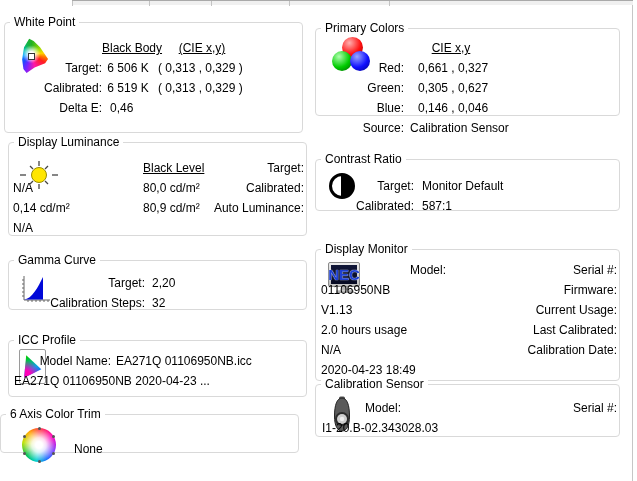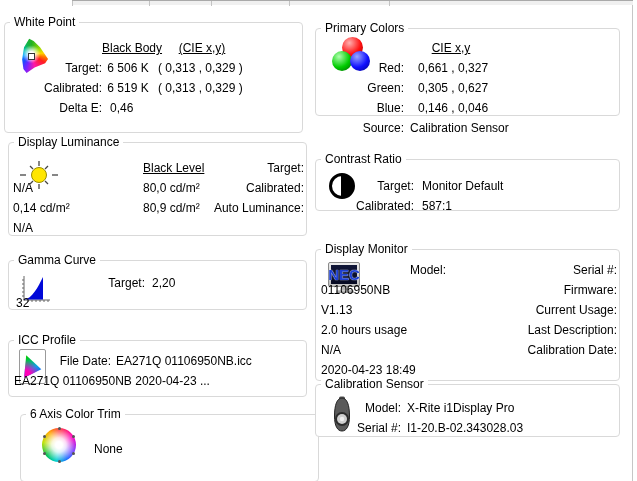--- a/index.html
+++ b/index.html
@@ -185,37 +185,38 @@
           <line x1="21" y1="26" x2="21" y2="28"></line>
         <line x1="25" y1="26" x2="25" y2="28"></line>
           <line x1="29" y1="26" x2="29" y2="28"></line>
       </g>
       <path d="M5,25.5 C13,25 19,13 24,3 L24,25.5 Z" fill="#0008d8"></path>
     </svg>
   </div>
   <div class="grid" id="gamma-grid">
     <span class="lbl">Target:</span>
     <span class="val" style="padding-left:7px">2,20</span>
+    <span class="lbl">Calibration Steps:</span>
     <span class="val" style="padding-left:7px">32</span>
   </div>
 </div>
 
 <div class="gb" style="left:8px;top:340px;width:299px;height:57px">
   <span class="legend">ICC Profile</span>
   <div class="icon icc">
     <div class="icc-tri"></div>
   </div>
   <div class="grid" id="icc-grid">
-    <span class="lbl">File Date:</span>
+    <span class="lbl">Model Name:</span>
     <span class="val" style="padding-left:5px">EA271Q 01106950NB.icc</span>
     <span class="val" style="padding-left:5px">EA271Q 01106950NB 2020-04-23 ...</span>
   </div>
 </div>
 
-<div class="gb" style="left:20px;top:414px;width:299px;height:68px">
+<div class="gb" style="left:0;top:414px;width:299px;height:39px">
   <span class="legend">6 Axis Color Trim</span>
   <div class="icon wheel">
     <span class="dot" style="left:15.5px;top:-1px"></span>
     <span class="dot" style="left:29.8px;top:7.3px"></span>
     <span class="dot" style="left:29.8px;top:23.8px"></span>
     <span class="dot" style="left:15.5px;top:32px"></span>
     <span class="dot" style="left:1.2px;top:23.8px"></span>
     <span class="dot" style="left:1.2px;top:7.3px"></span>
   </div>
   <div class="grid" id="axis-grid">
@@ -269,37 +270,36 @@
     <div class="mon-base"></div>
   </div>
   <div class="grid" id="mon-grid">
     <span class="lbl">Model:</span>
     <span class="lbl">Serial #:</span>
     <span class="val" style="padding-left:5px">01106950NB</span>
     <span class="lbl">Firmware:</span>
     <span class="val" style="padding-left:5px">V1.13</span>
     <span class="lbl">Current Usage:</span>
     <span class="val" style="padding-left:5px">2.0 hours usage</span>
-    <span class="lbl">Last Description:</span>
+    <span class="lbl">Last Calibrated:</span>
     <span class="val" style="padding-left:5px">N/A</span>
     <span class="lbl">Calibration Date:</span>
     <span class="val" style="padding-left:5px">2020-04-23 18:49</span>
   </div>
 </div>
 
 <div class="gb" style="left:315px;top:384px;width:305px;height:53px">
   <span class="legend">Calibration Sensor</span>
   <div class="icon sensor">
     <svg width="18" height="36" viewBox="0 0 18 36">
       <rect x="6" y="0.5" width="6" height="5" rx="1.5" fill="#555"></rect>
       <path d="M9,2 C14,2 16.5,9 16.5,20 C16.5,30 13.5,35 9,35 C4.5,35 1.5,30 1.5,20 C1.5,9 4,2 9,2 Z" fill="#5a5a5a" stroke="#222" stroke-width="1"></path>
       <circle cx="9" cy="23" r="7" fill="#2b2b2b"></circle>
       <circle cx="9" cy="23" r="5" fill="#cfcfcf"></circle>
       <circle cx="9" cy="23" r="2.2" fill="#efefef"></circle>
     </svg>
   </div>
   <div class="grid" id="sen-grid">
     <span class="lbl">Model:</span>
-    <span class="val">X-Rite i1Display Pro</span>
     <span class="lbl">Serial #:</span>
     <span class="val">I1-20.B-02.343028.03</span>
   </div>
 </div>
 
 </body></html>

